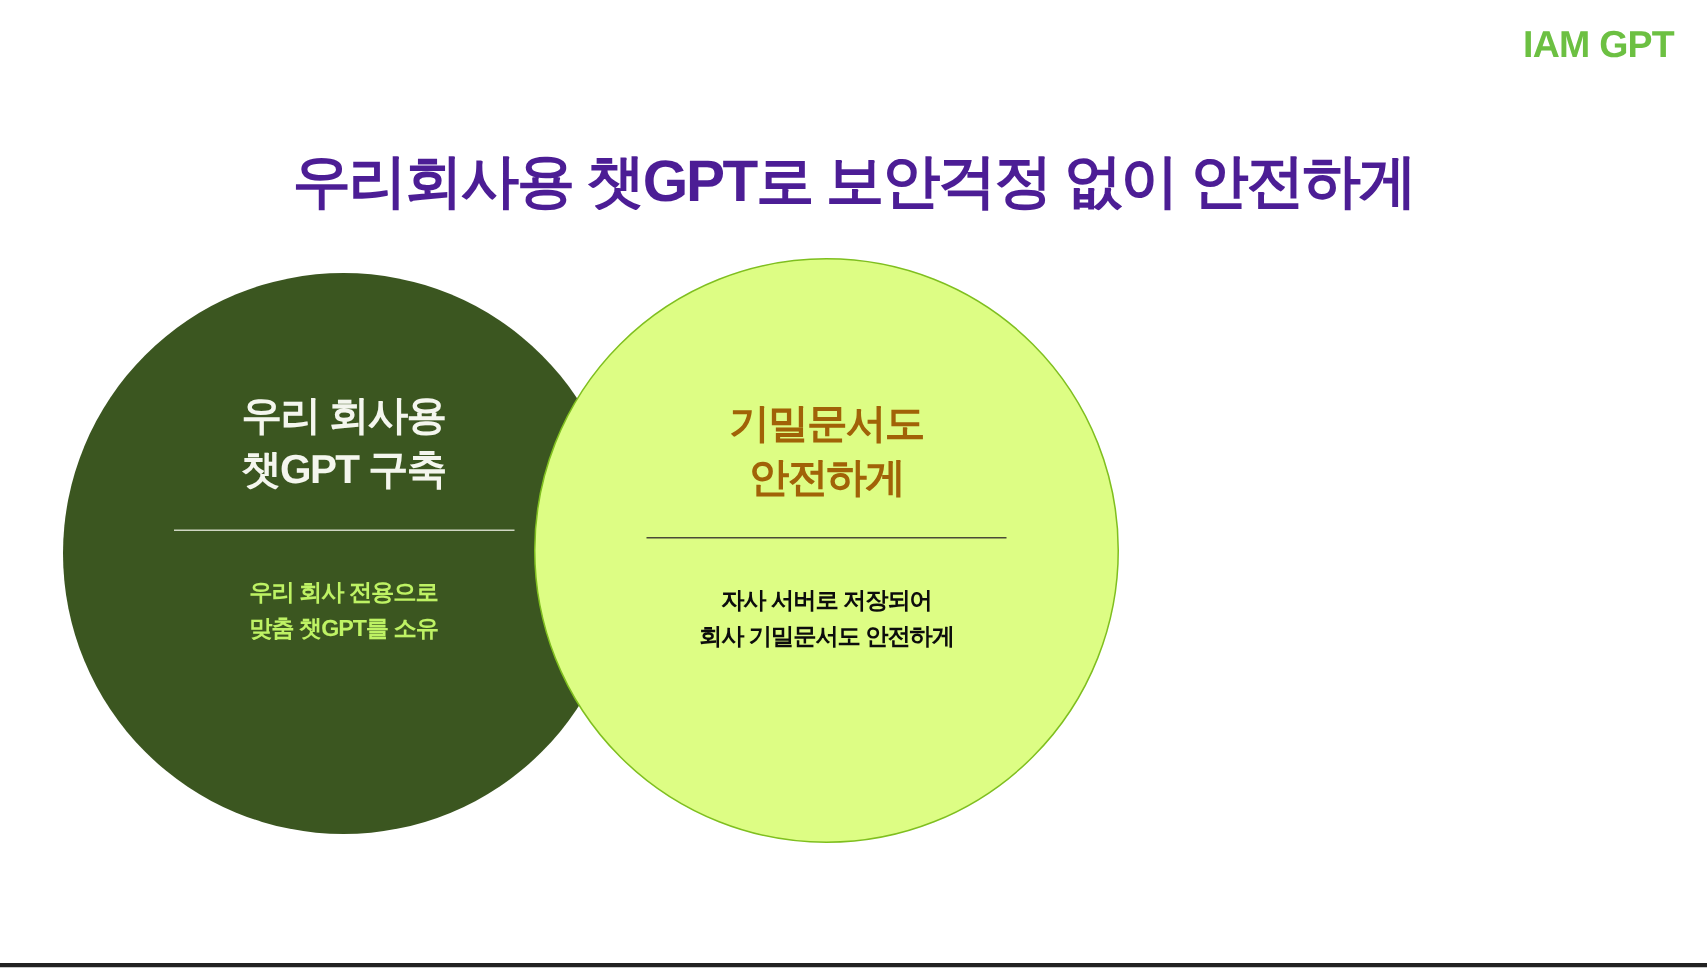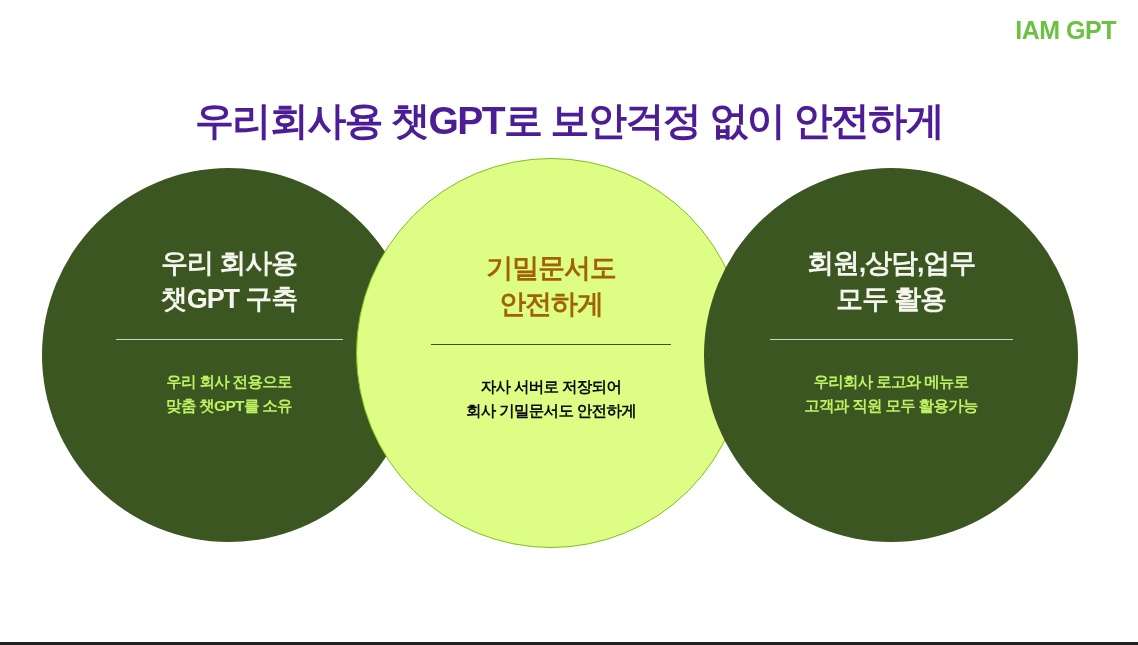--- a/index.html
+++ b/index.html
@@ -44,21 +44,21 @@
     font-weight: bold;
     letter-spacing: -1.6px;
     color: #4c1d95;
     white-space: nowrap;
   }
 
   
   #venn {
     position: absolute;
     left: 0;
-    top: 0;
+    top: 14px;
     width: 1138px;
     height: 625px;
   }
   .circle {
     position: absolute;
     border-radius: 50%;
     box-sizing: border-box;
     display: flex;
     flex-direction: column;
     align-items: center;
@@ -178,24 +178,15 @@
     <div id="circle-middle" class="circle circle-light on-light">
       <div class="card-body">
         <div class="card-heading">기밀문서도
 안전하게</div>
         <hr class="card-rule">
         <div class="card-text">자사 서버로 저장되어
 회사 기밀문서도 안전하게</div>
       </div>
     </div>
 
-    <div id="circle-right" class="circle circle-dark on-dark">
-      <div class="card-body">
-        <div class="card-heading">회원,상담,업무
-모두 활용</div>
-        <hr class="card-rule">
-        <div class="card-text">우리회사 로고와 메뉴로
-고객과 직원 모두 활용가능</div>
-      </div>
-    </div>
 
   </div>
 </div>
 
 </body></html>

